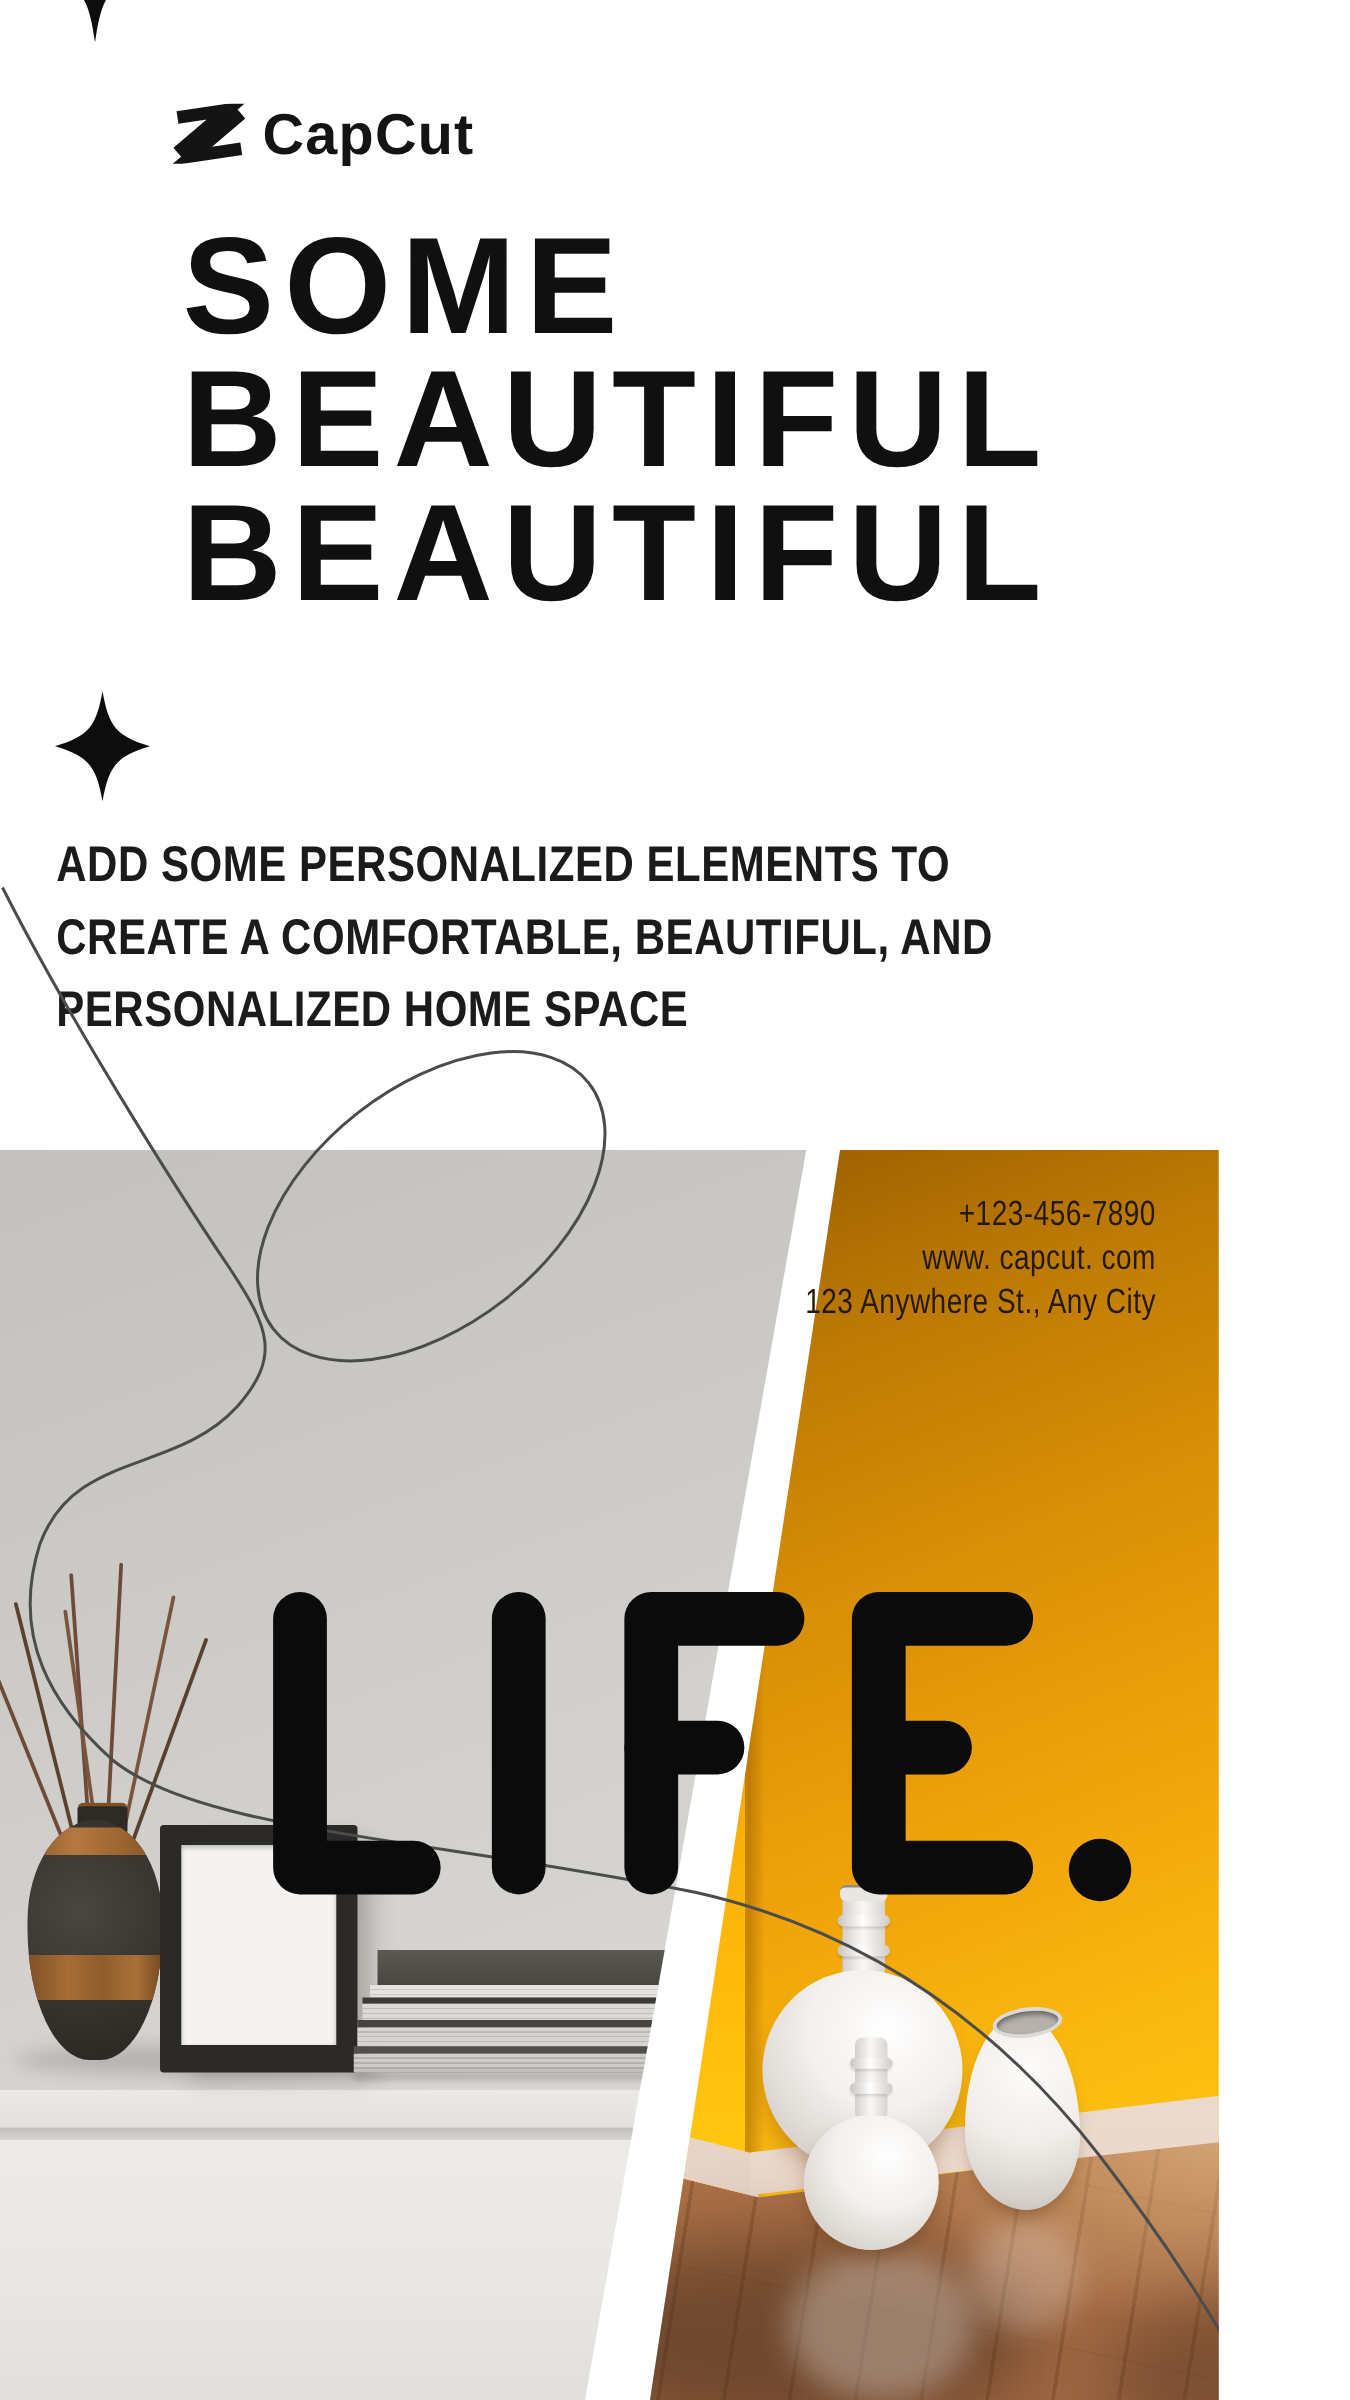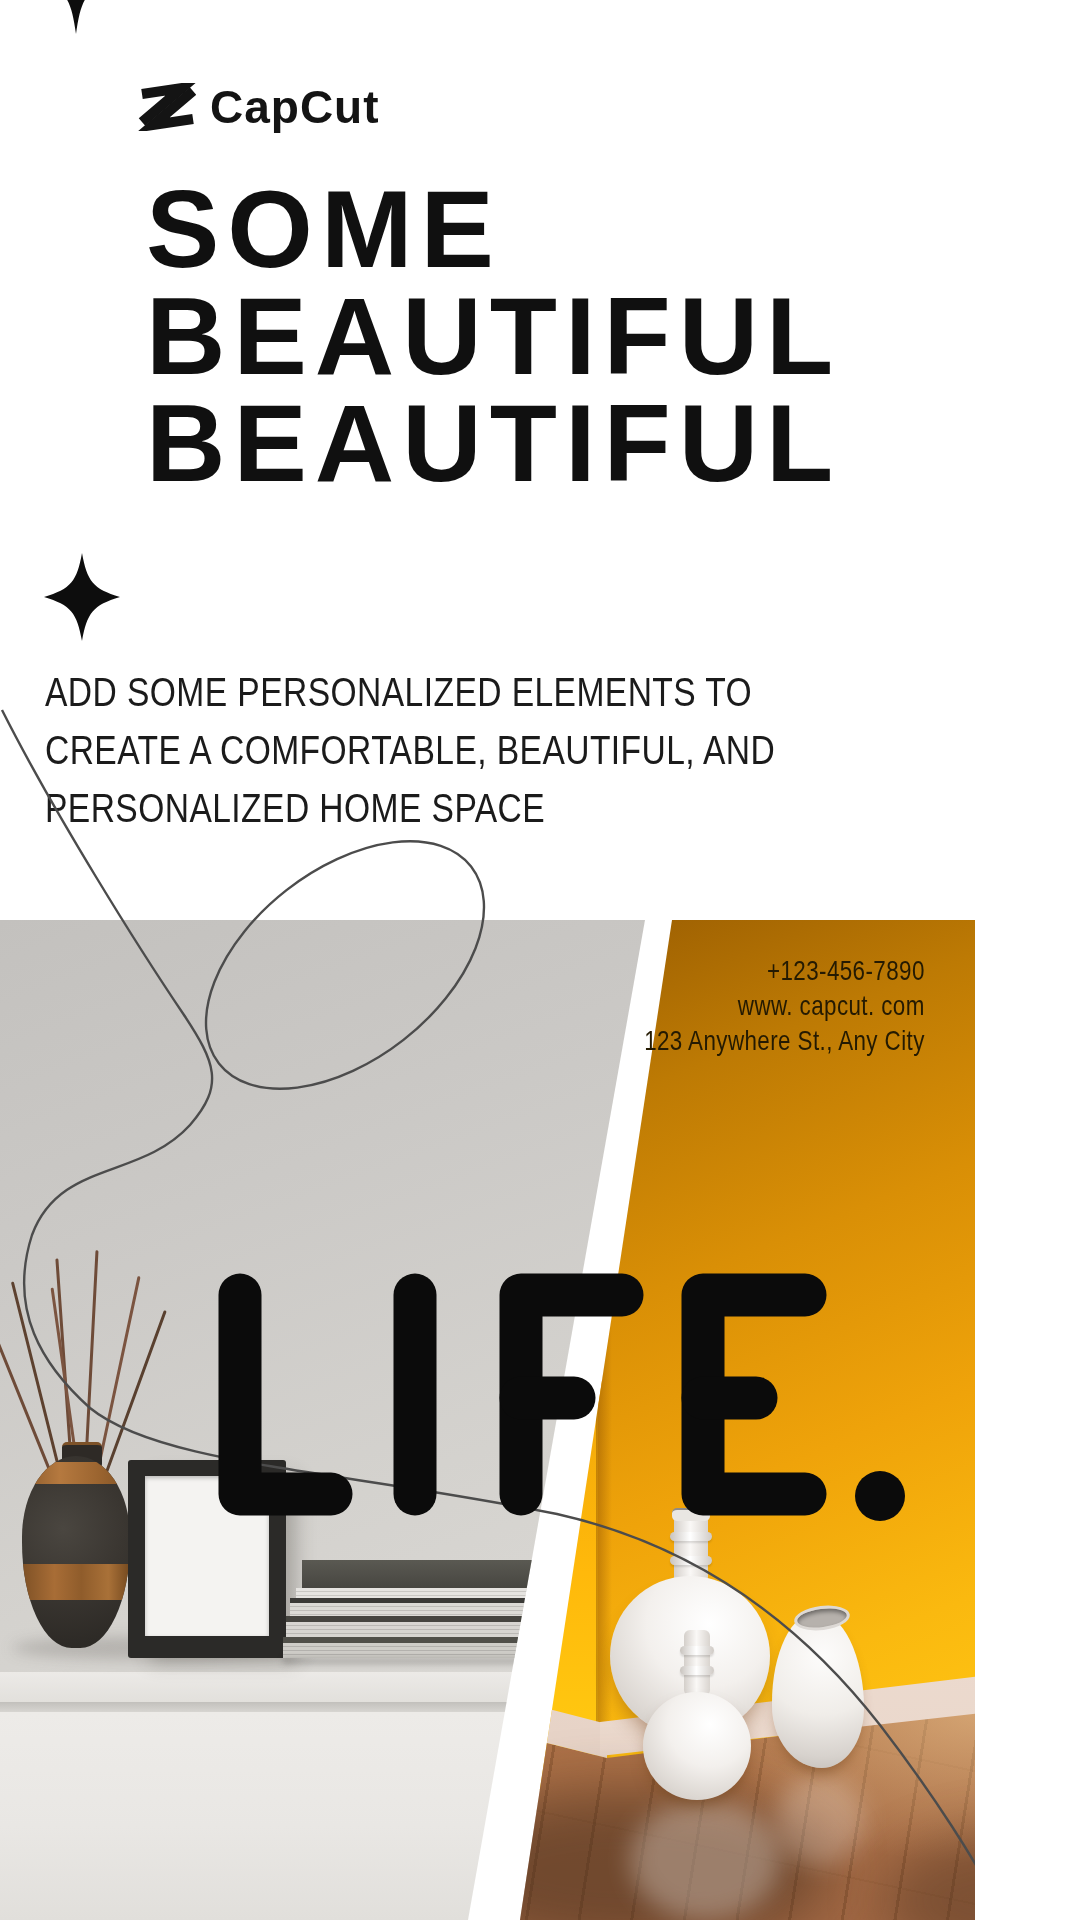--- a/index.html
+++ b/index.html
@@ -11,21 +11,21 @@
 
   
   .logo-row{left:138px;top:80px;display:flex;align-items:center;gap:14px;}
   .logo-text{font-size:46px;font-weight:700;letter-spacing:1px;color:#141414;}
 
   
   .title{left:146px;top:175px;line-height:107px;font-size:110px;font-weight:700;
          letter-spacing:8px;color:#101010;white-space:nowrap;}
 
   
-  .tagline{left:45px;top:663px;font-size:40px;line-height:58px;font-weight:400;color:#1b1b1b;}
+  .tagline{left:45px;top:663px;font-size:40px;line-height:58px;font-weight:700;color:#1b1b1b;}
   .tagline .tl{display:block;transform:scaleX(0.84);transform-origin:left center;white-space:nowrap;letter-spacing:0.5px;}
 
   
   .photo{left:0;top:0;width:1080px;height:1920px;}
   .photo-left{clip-path:polygon(0 920px,645px 920px,468px 1920px,0 1920px);}
   .photo-right{clip-path:polygon(672px 920px,1080px 920px,1080px 1920px,520px 1920px);}
 
   
   .lp-wall{left:0;top:920px;width:700px;height:752px;
     background:linear-gradient(160deg,#c3c1be 0%,#cbc9c6 35%,#d4d2ce 70%,#dbd9d5 100%);}

